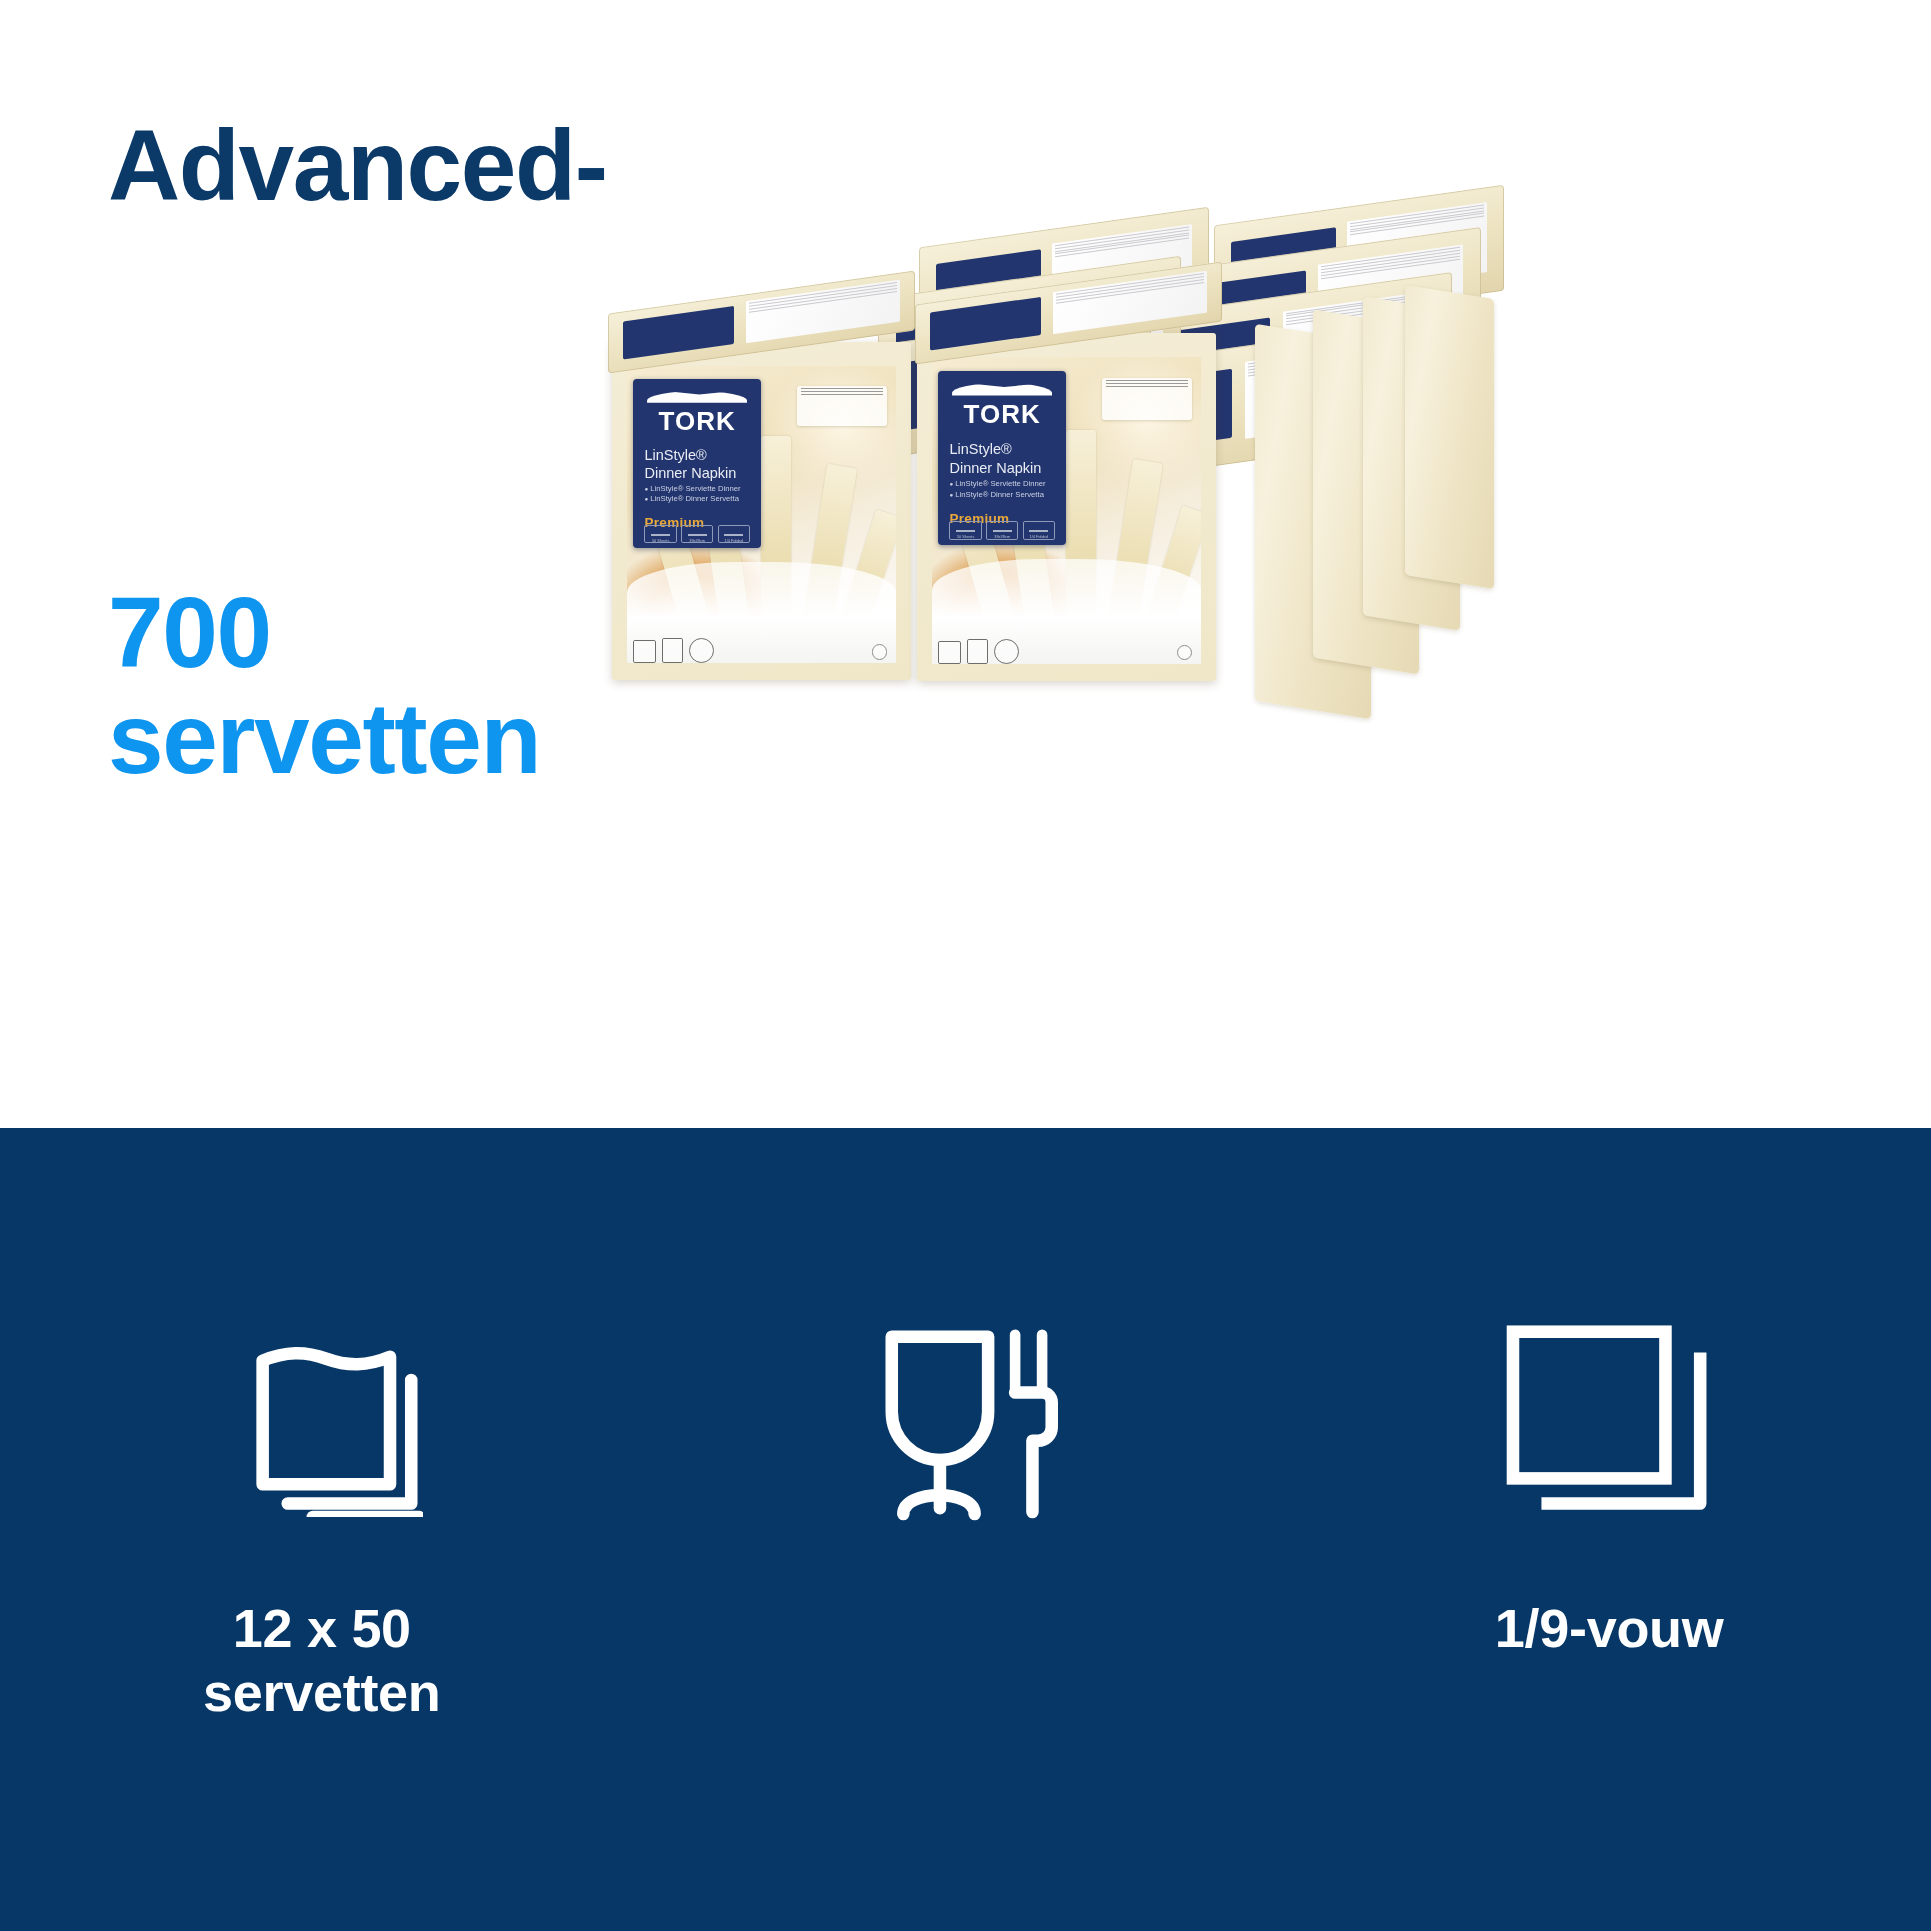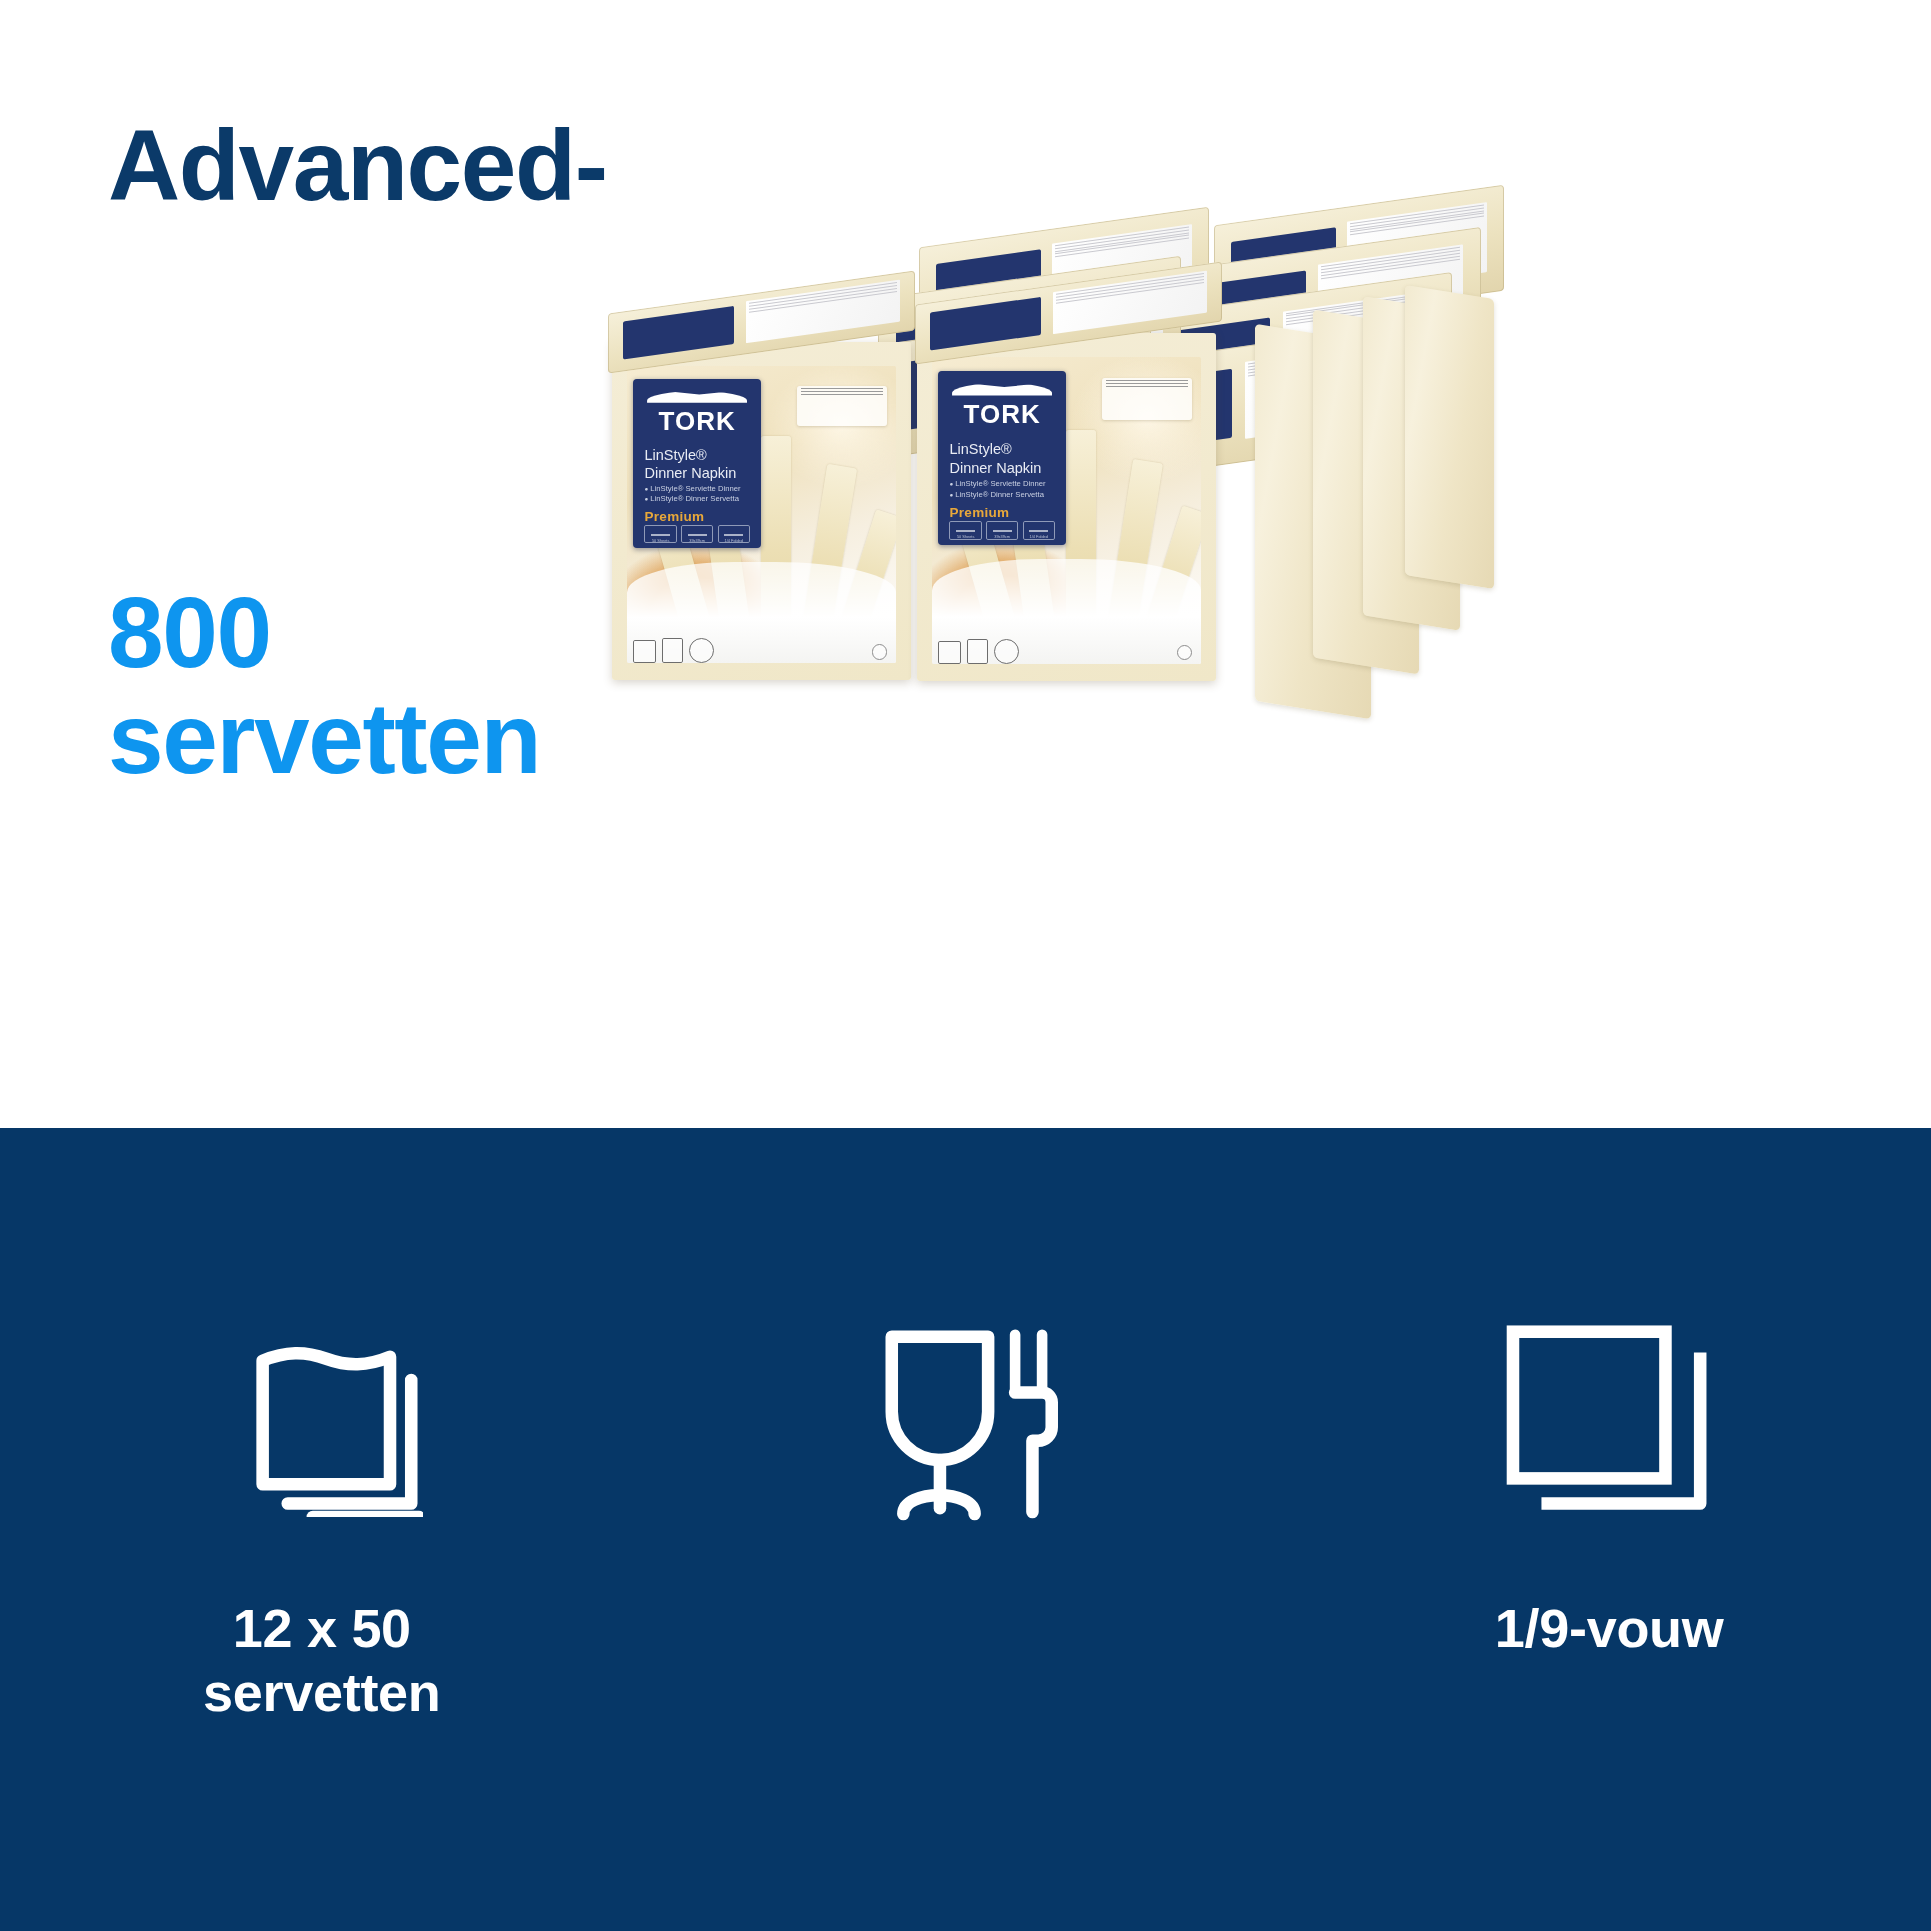--- a/index.html
+++ b/index.html
@@ -100,21 +100,21 @@
   }
   .tork-word{
     position:absolute;left:8%;top:17%;width:84%;
     font-weight:bold;color:#ffffff;text-align:center;
     letter-spacing:1px;line-height:1;
   }
   .lbl-line{position:absolute;color:#e9ecf4;font-weight:normal;line-height:1.12;}
   .lbl-bullets{position:absolute;color:#c9d0e2;line-height:1.35;}
   .lbl-bullets span{display:block;}
   .lbl-bullets span::before{content:"\25CF";margin-right:.35em;font-size:.8em;}
-  .lbl-premium{position:absolute;color:#E8A83A;font-weight:bold;letter-spacing:0.3px;}
+  .lbl-premium{position:absolute;color:#E8A83A;font-weight:bold;letter-spacing:0.3px;margin-top:6px;}
   .icon-row{position:absolute;display:flex;gap:4%;}
   .icon-chip{
     flex:1;border:1px solid #8f9ab8;border-radius:1.9px;
     display:flex;flex-direction:column;align-items:center;justify-content:flex-start;
     padding-top:8%;
   }
   .icon-chip b{display:block;background:#dfe3ee;border:1px solid #aab2c8;}
   .icon-chip em{display:block;font-style:normal;color:#b9c0d4;margin-top:7%;}
   .soft-badge{
     position:absolute;border-radius:2.9px;
@@ -154,21 +154,21 @@
 
 <div id="stage">
 
   <div class="top-panel">
 
     <div class="copy-block">
       <div class="headline">Advanced-</div>
     </div>
 
     <div class="subhead-block">
-      <div class="subhead-accent">800</div>
+      <div class="subhead-accent">700</div>
       <div class="subhead-accent">servetten</div>
     </div>
 
     <div class="product-photo">
 
       <div class="pack" style="left:635px;top:17.4px;width:290px;height:106px;transform:skewY(-8deg);">
         <div class="pack-top">
           <div class="top-label" style="left:6%;top:18%;width:36%;height:60%;"></div>
           <div class="top-leaflet" style="left:46%;top:14%;width:48%;height:66%;">
               <i></i>

